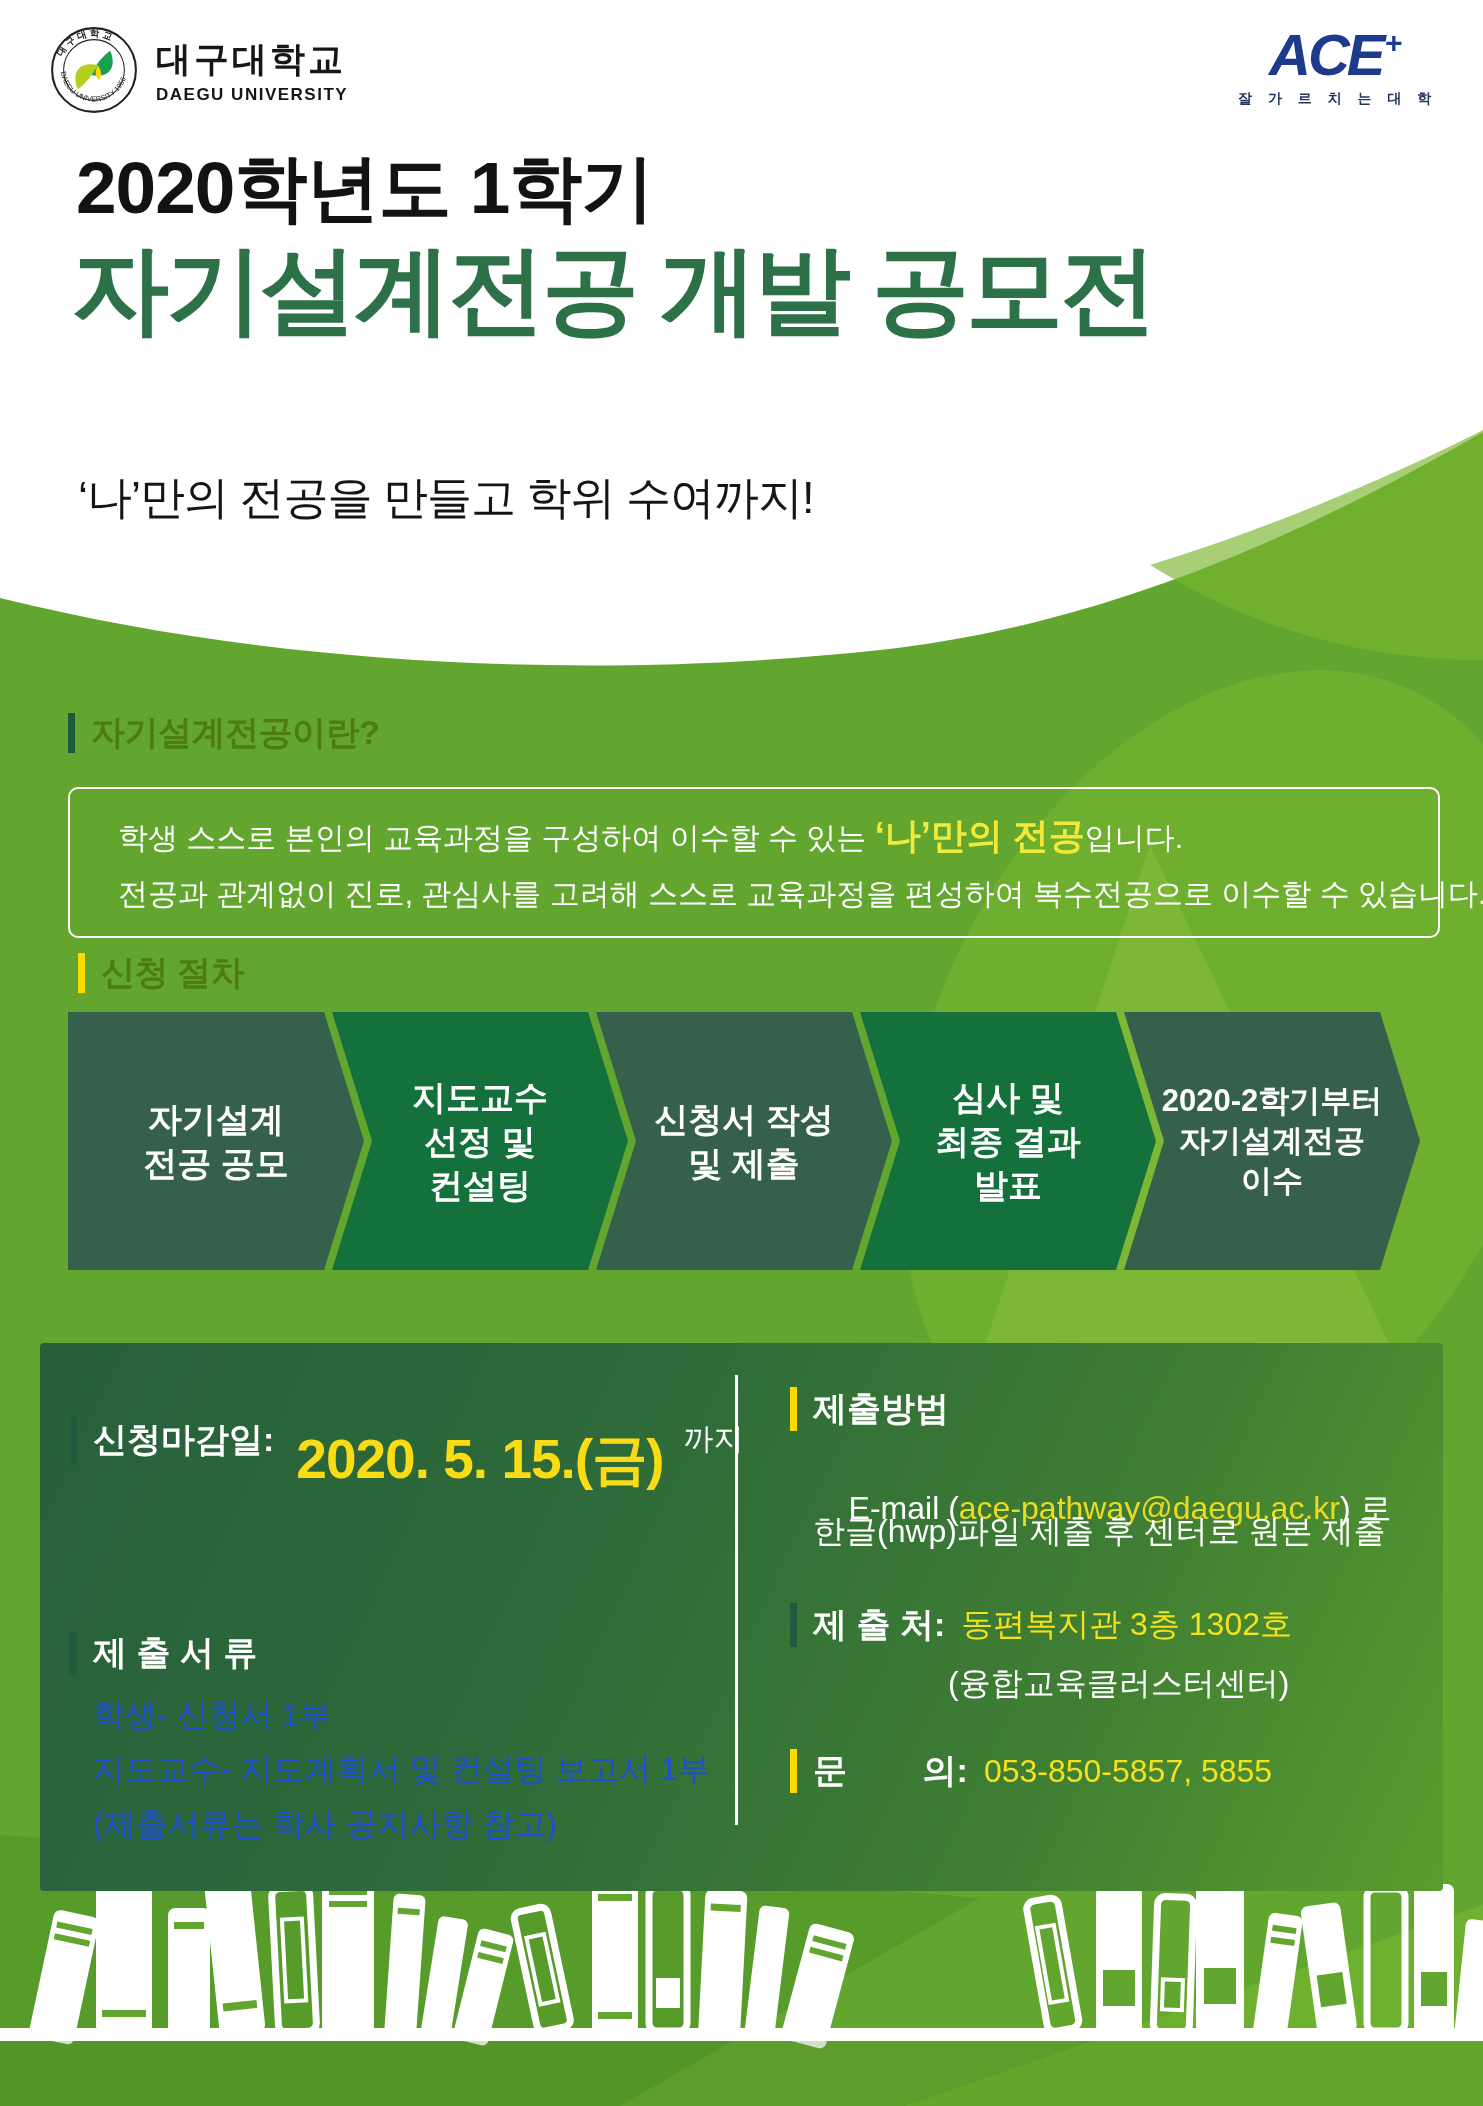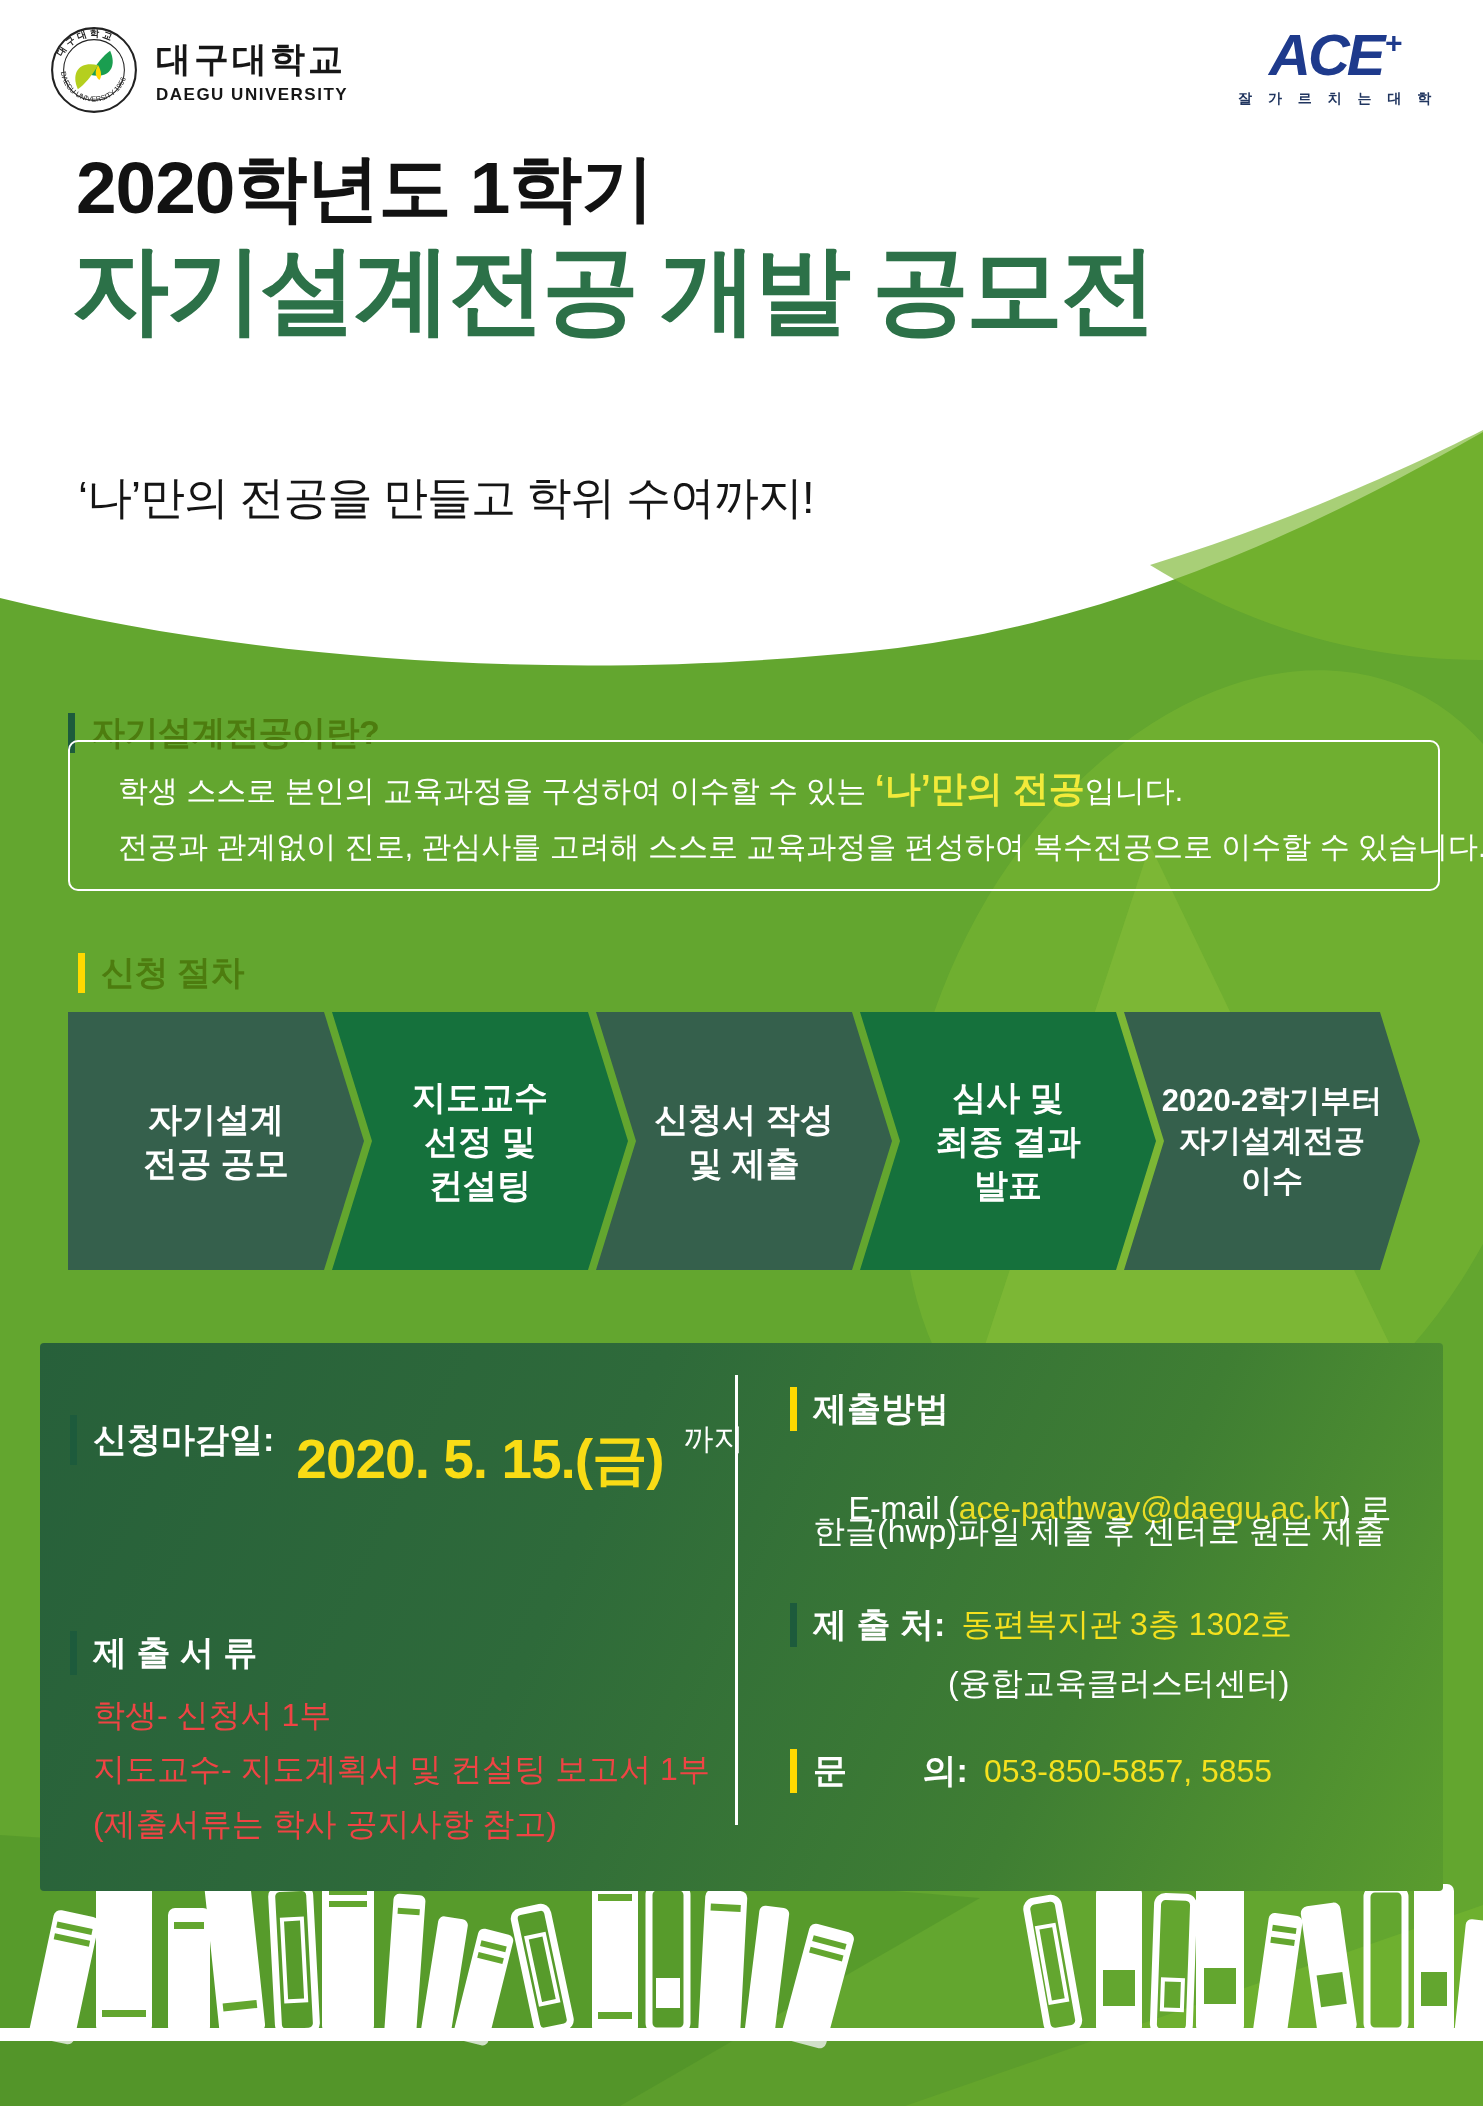--- a/index.html
+++ b/index.html
@@ -51,21 +51,21 @@
     background:linear-gradient(115deg,#27603a 0%,#2e6a3a 38%,#3f7e33 72%,#5a9c2e 100%);
     border-radius:4px;
   }
   .divider{background:#ffffff;width:3px;}
   .row{display:flex;align-items:center;}
   .lbl{font-size:34px;font-weight:800;color:#ffffff;white-space:pre;}
   .val{font-size:32px;color:#ffffff;white-space:pre;}
   .val.yellow{color:#f5e11e;}
   .deadline-val{font-size:55px;font-weight:800;color:#f9dc15;letter-spacing:-1px;white-space:pre;}
   .deadline-suffix{font-size:30px;color:#ffffff;margin-left:20px;}
-  .doc-lines div{font-size:32px;color:#ef4444;line-height:1.7;white-space:pre;}
+  .doc-lines div{font-size:32px;color:#1d4ed8;line-height:1.7;white-space:pre;}
   .method-line{font-size:32px;color:#ffffff;white-space:pre;}
   a.email{color:#e9db25;text-decoration:none;}
 </style>
 </head>
 <body>
 
 <div class="poster">
 
   <svg class="abs" style="left:0;top:0;width:1483px;height:2106px;" viewBox="0 0 1483 2106" preserveAspectRatio="none">
 
@@ -220,21 +220,21 @@
 
   <div class="abs semester" style="left:76px;top:140px;">2020학년도 1학기</div>
   <div class="abs main-title" style="left:72px;top:226px;">자기설계전공 개발 공모전</div>
   <div class="abs subtitle" style="left:78px;top:468px;">‘나’만의 전공을 만들고 학위 수여까지!</div>
 
   <div class="abs sec-head" style="left:68px;top:710px;">
     <div class="vbar dark"></div>
     <div class="txt">자기설계전공이란?</div>
   </div>
 
-  <div class="abs about-box" style="left:68px;top:740px;width:1290px;padding-left:48px;">
+  <div class="abs about-box" style="left:68px;top:787px;width:1290px;padding-left:48px;">
     <div class="l1"><span>학생 스스로 본인의 교육과정을 구성하여 이수할 수 있는 </span><span class="hl">‘나’만의 전공</span><span>입니다.</span></div>
     <div class="l2">전공과 관계없이 진로, 관심사를 고려해 스스로 교육과정을 편성하여 복수전공으로 이수할 수 있습니다.</div>
   </div>
 
   <div class="abs sec-head" style="left:56px;top:950px;margin-left:22px;">
     <div class="vbar yellow"></div>
     <div class="txt">신청 절차</div>
   </div>
 
   <div class="abs steps" style="left:68px;top:1012px;width:1352px;">

